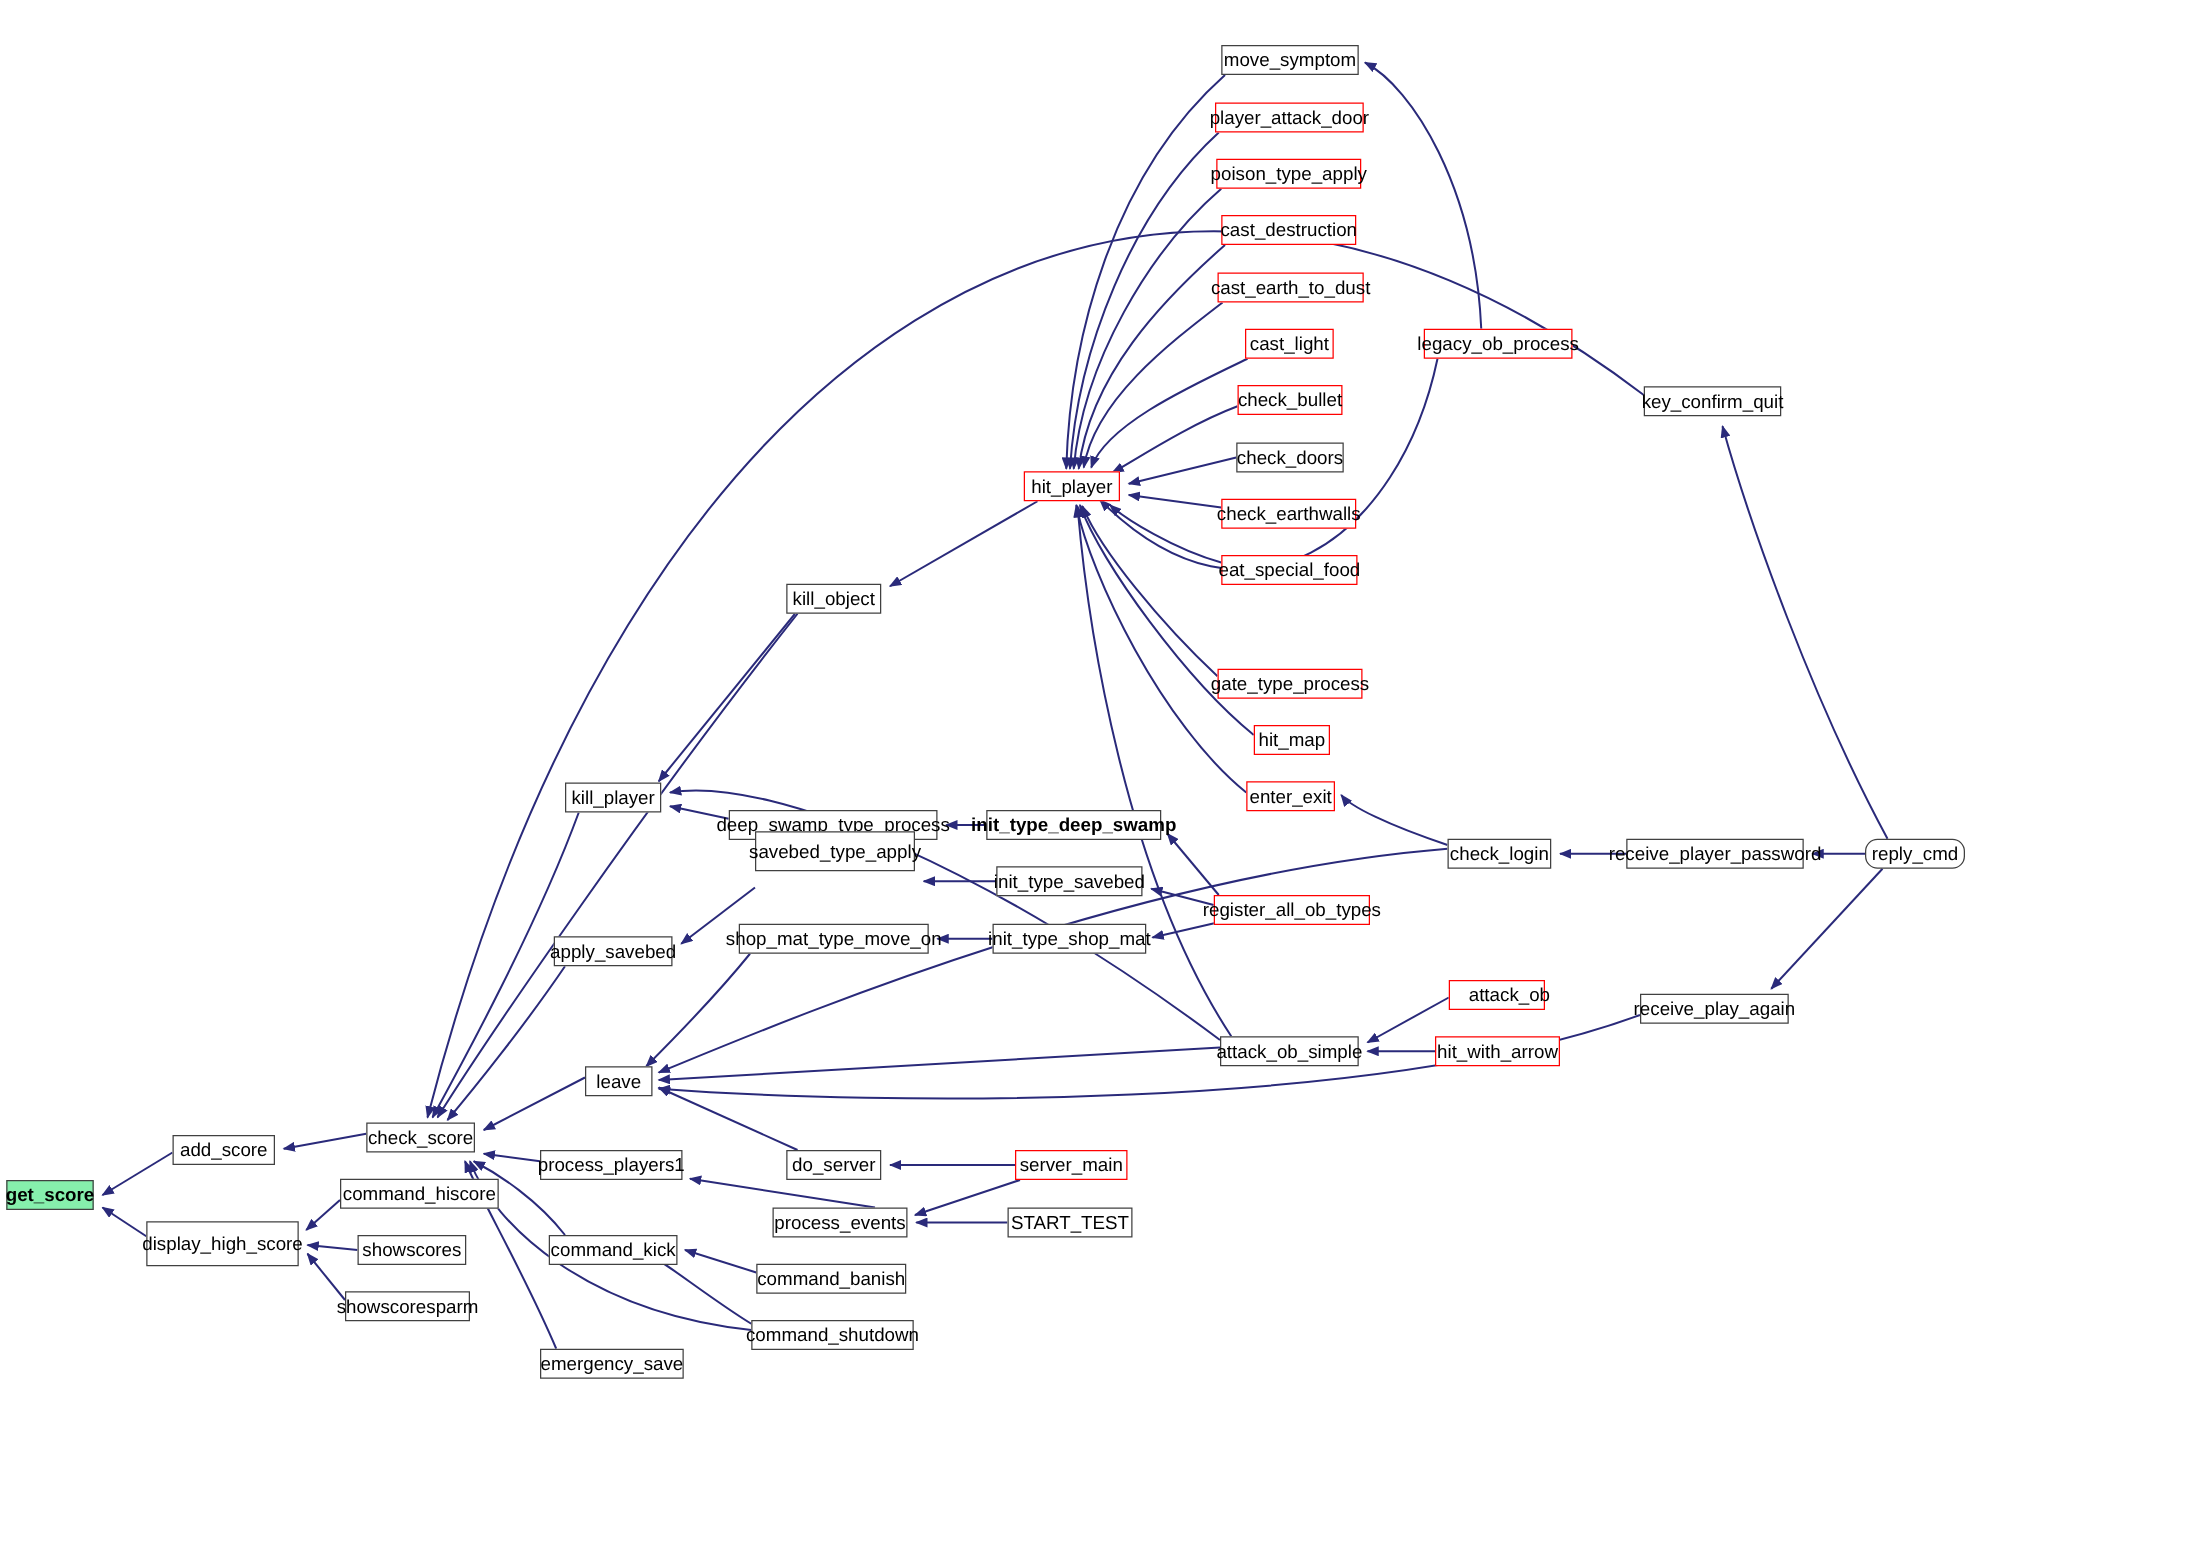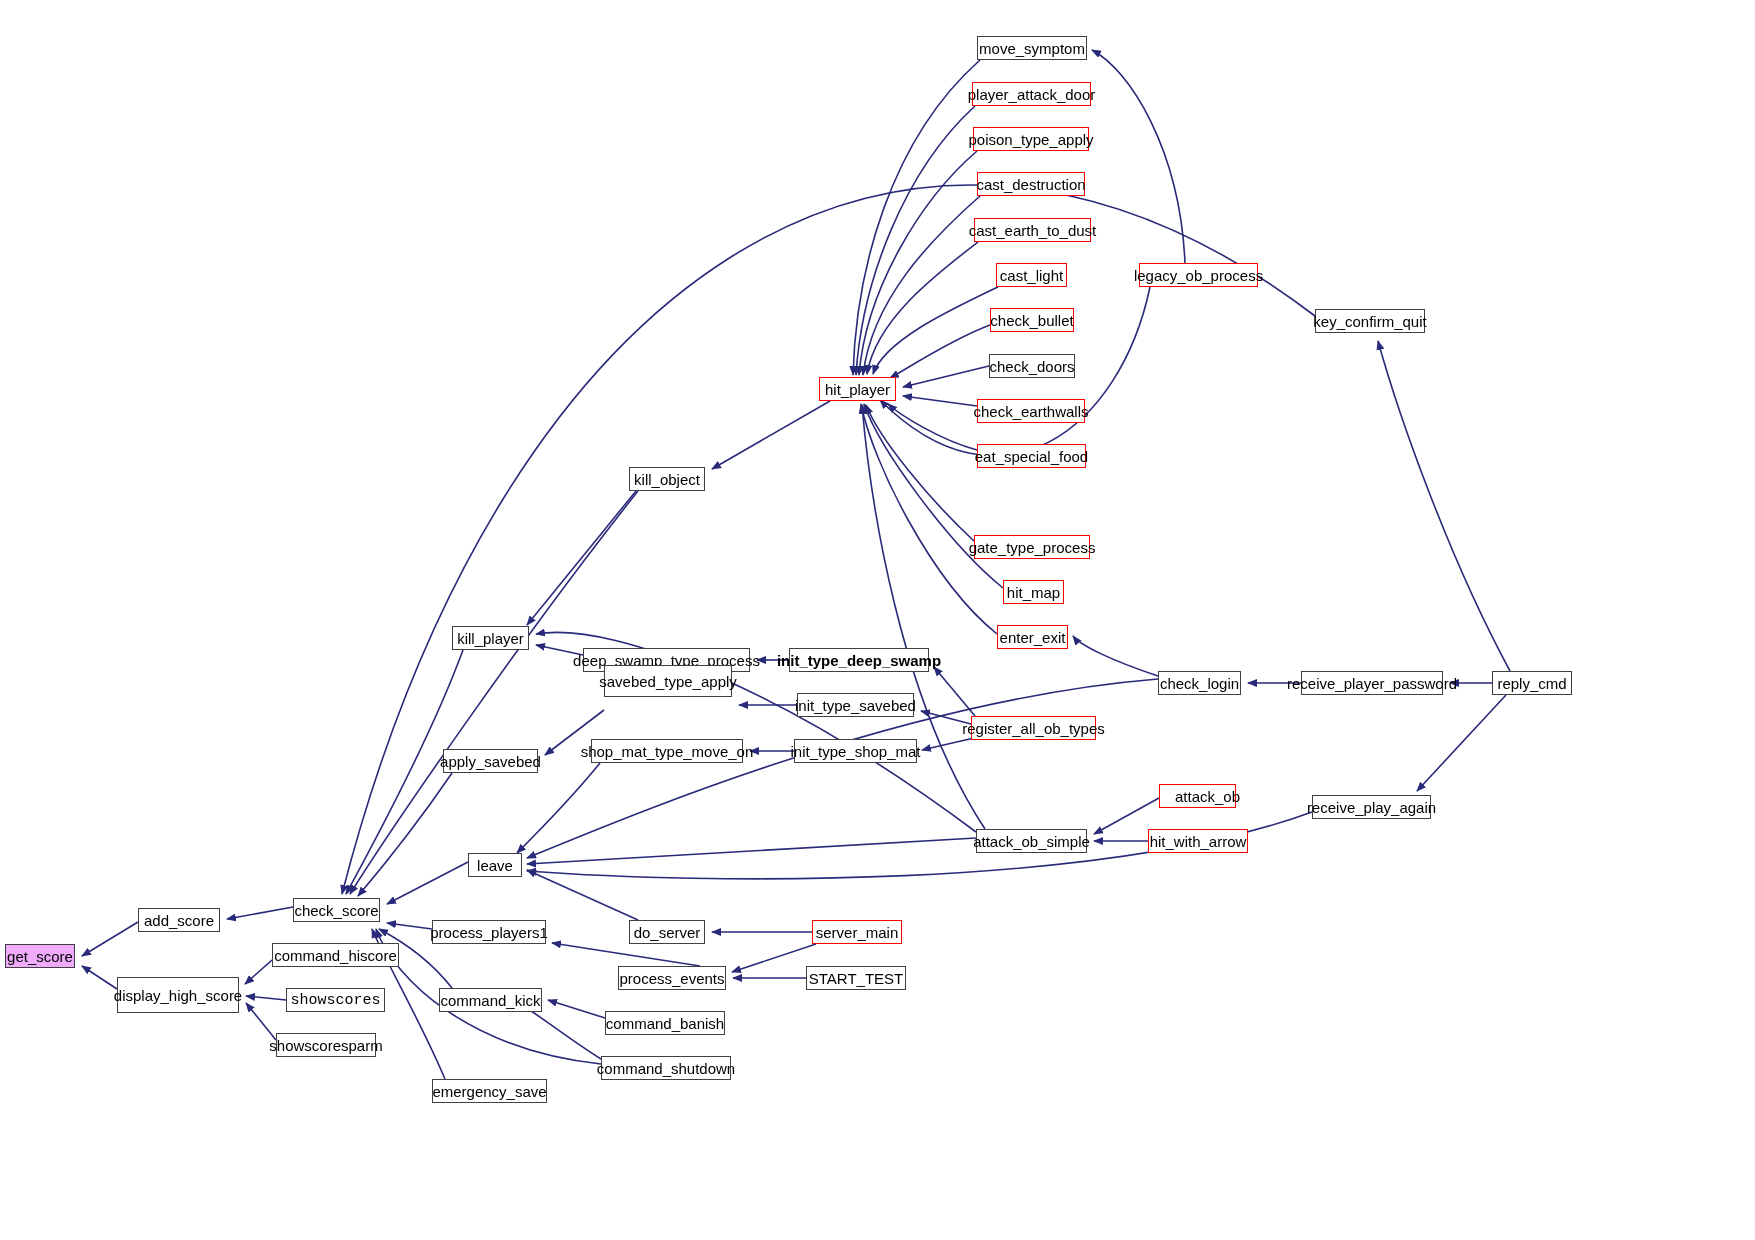--- a/index.html
+++ b/index.html
@@ -14,21 +14,21 @@
     justify-content:center;
     background:#ffffff;
     border:1px solid #404040;
     font-size:15px;
     color:#000000;
     line-height:1;
     white-space:nowrap;
     letter-spacing:0px;
   }
   .node.red{border:1px solid #ff0000;}
-  .node.current{background:#f0abfc;border:1px solid #404040;}
+  .node.current{background:#86efac;border:1px solid #404040;font-weight:bold;}
 </style>
 </head>
 <body>
 
 <div id="canvas">
 
   <svg id="edges" viewBox="0 0 1755 1240" xmlns="http://www.w3.org/2000/svg">
     <defs>
       <marker id="ah" markerWidth="10" markerHeight="8" refX="9" refY="4" orient="auto" markerUnits="userSpaceOnUse">
         <path d="M0,0 L10,4 L0,8 z" fill="#2a2a7a"></path>
@@ -122,21 +122,21 @@
     </div>
     <div class="node" style="left: 117px; top: 977px; width: 122px; height: 36px;">
       <span>display_high_score</span>
     </div>
     <div class="node" style="left: 293px; top: 898px; width: 87px; height: 24px;">
       <span>check_score</span>
     </div>
     <div class="node" style="left: 272px; top: 943px; width: 127px; height: 24px;">
       <span>command_hiscore</span>
     </div>
-    <div class="node" style="left: 286px; top: 988px; width: 99px; height: 24px; font-family: Liberation Mono, monospace;">
+    <div class="node" style="left: 286px; top: 988px; width: 87px; height: 24px;">
       <span>showscores</span>
     </div>
     <div class="node" style="left: 276px; top: 1033px; width: 100px; height: 24px;">
       <span>showscoresparm</span>
     </div>
     <div class="node" style="left: 432px; top: 920px; width: 114px; height: 24px;">
       <span>process_players1</span>
     </div>
     <div class="node" style="left: 439px; top: 988px; width: 103px; height: 24px;">
       <span>command_kick</span>
@@ -248,21 +248,21 @@
     </div>
     <div class="node red" style="left: 1139px; top: 263px; width: 119px; height: 24px;">
       <span>legacy_ob_process</span>
     </div>
     <div class="node" style="left: 1158px; top: 671px; width: 83px; height: 24px;">
       <span>check_login</span>
     </div>
     <div class="node" style="left: 1301px; top: 671px; width: 142px; height: 24px;">
       <span>receive_player_password</span>
     </div>
-    <div class="node" style="left: 1492px; top: 671px; width: 80px; height: 24px;">
+    <div class="node" style="left: 1492px; top: 671px; width: 80px; height: 24px; border-radius: 10px;">
       <span>reply_cmd</span>
     </div>
     <div class="node" style="left: 1315px; top: 309px; width: 110px; height: 24px;">
       <span>key_confirm_quit</span>
     </div>
     <div class="node" style="left: 1312px; top: 795px; width: 119px; height: 24px;">
       <span>receive_play_again</span>
     </div>
   </div>
 

